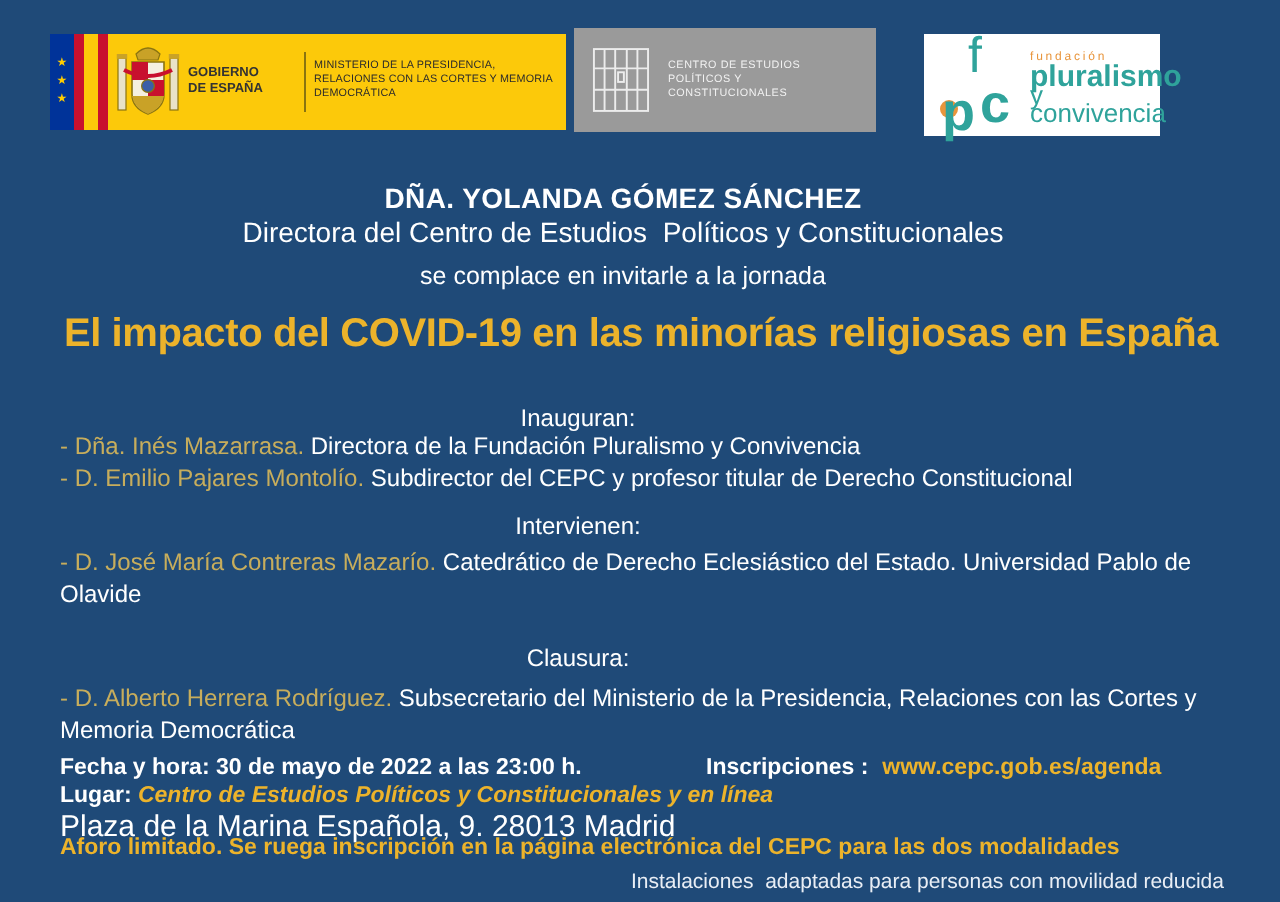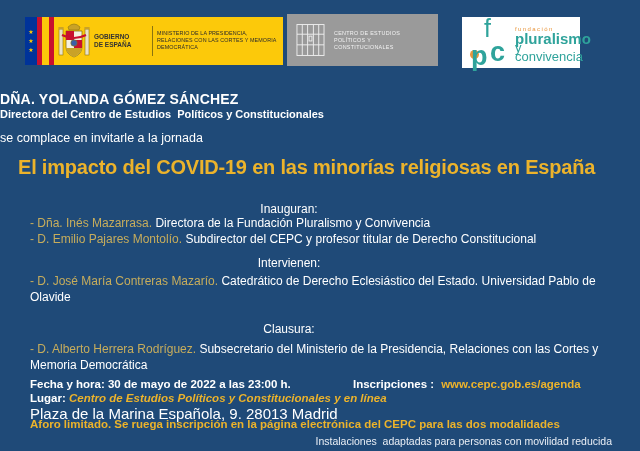--- a/index.html
+++ b/index.html
@@ -26,23 +26,23 @@
   .pfc-dot{position:absolute;left:1px;bottom:7px;width:9px;height:9px;border-radius:50%;background:#E8953C;}
   .pfc-p{position:absolute;left:2px;bottom:-6px;font-size:27px;font-weight:bold;color:#2FA39B;}
   .pfc-f{position:absolute;left:15px;top:-6px;font-size:25px;color:#2FA39B;}
   .pfc-c{position:absolute;left:21px;bottom:-2px;font-size:27px;font-weight:bold;color:#2FA39B;}
   .pfc-words{margin-left:4px;line-height:9px;}
   .pfc-w1{font-size:6px;color:#E8953C;letter-spacing:1.4px;}
   .pfc-w2{font-size:15px;color:#2FA39B;font-weight:bold;}
   .pfc-w3{font-size:13px;color:#2FA39B;}
 
   
-  .line{position:absolute;left:0;right:17px;text-align:left;color:#ffffff;}
+  .line{position:absolute;left:0;right:17px;text-align:center;color:#ffffff;}
   .name{top:91px;font-size:14px;font-weight:bold;letter-spacing:.2px;}
-  .role{top:108px;font-size:11px;font-weight:bold;white-space:pre-wrap;}
+  .role{top:108px;font-size:14px;font-weight:normal;white-space:pre-wrap;}
   .invite{top:131px;font-size:12.5px;}
   .title{top:156px;left:18px;font-size:20px;font-weight:bold;color:#ECB32B;letter-spacing:-.2px;}
   .section-label{position:absolute;left:0;right:62px;text-align:center;color:#ffffff;font-size:12px;}
   .lbl-1{top:202px;} .lbl-2{top:256px;} .lbl-3{top:322px;}
   .speakers{position:absolute;left:30px;right:25px;font-size:12px;line-height:16px;color:#ffffff;}
   .spk-1{top:215px;} .spk-2{top:273px;} .spk-3{top:341px;}
   .sp-name{color:#C7AD5C;}
 
   
   .fecha-row{position:absolute;left:30px;top:378px;font-size:11.5px;font-weight:bold;color:#ffffff;}

